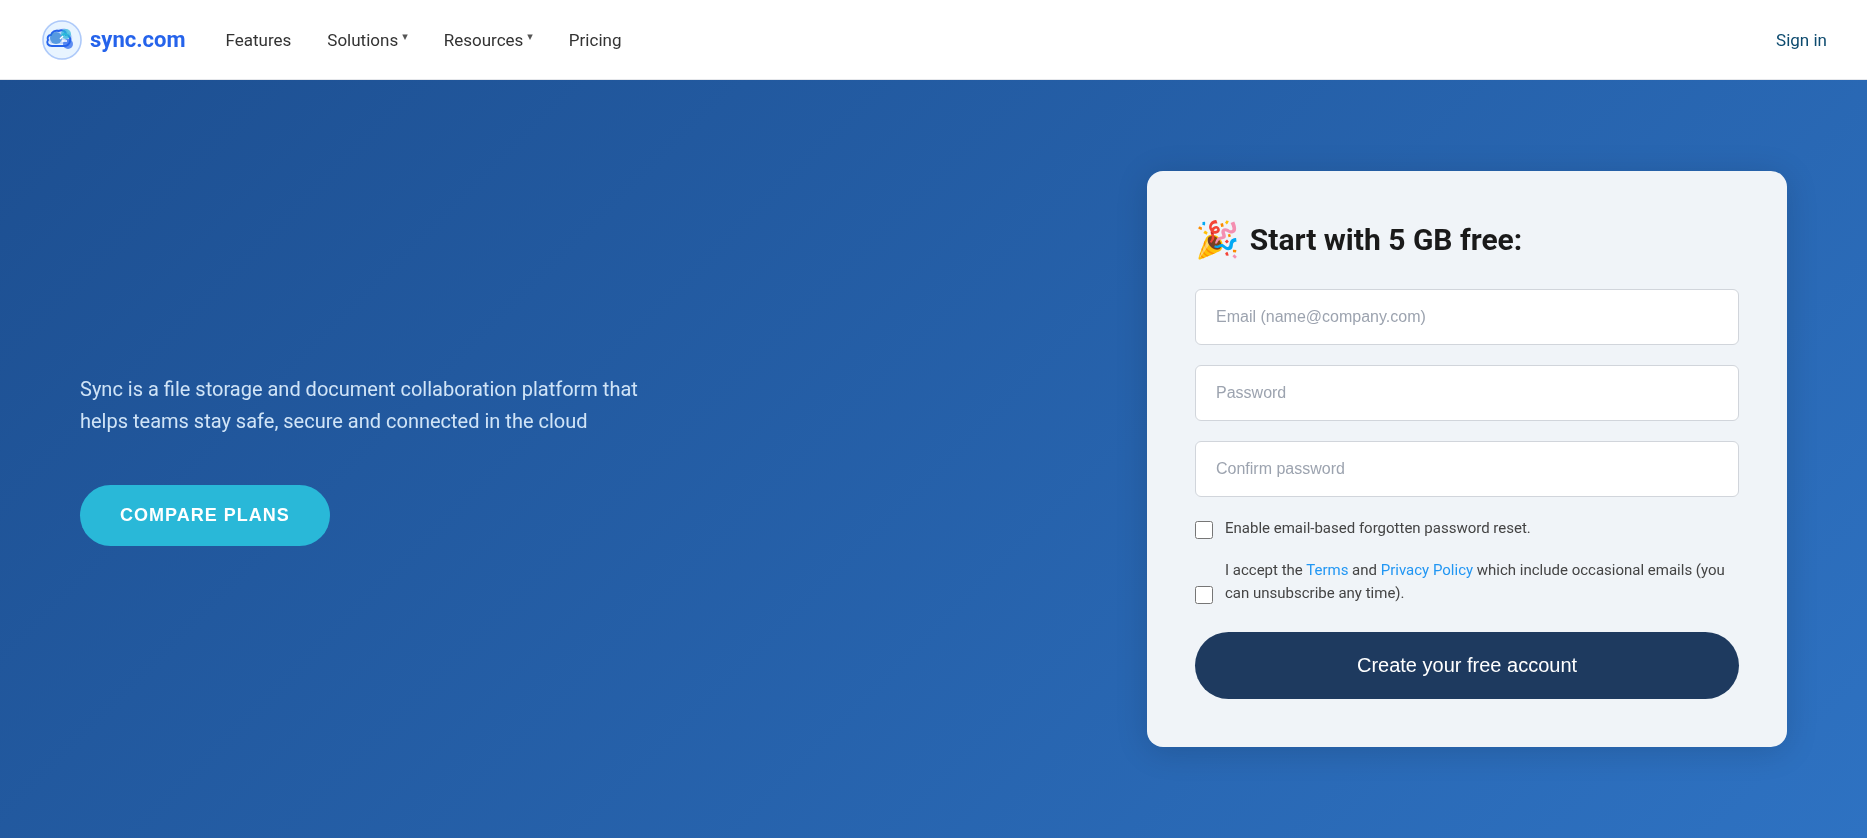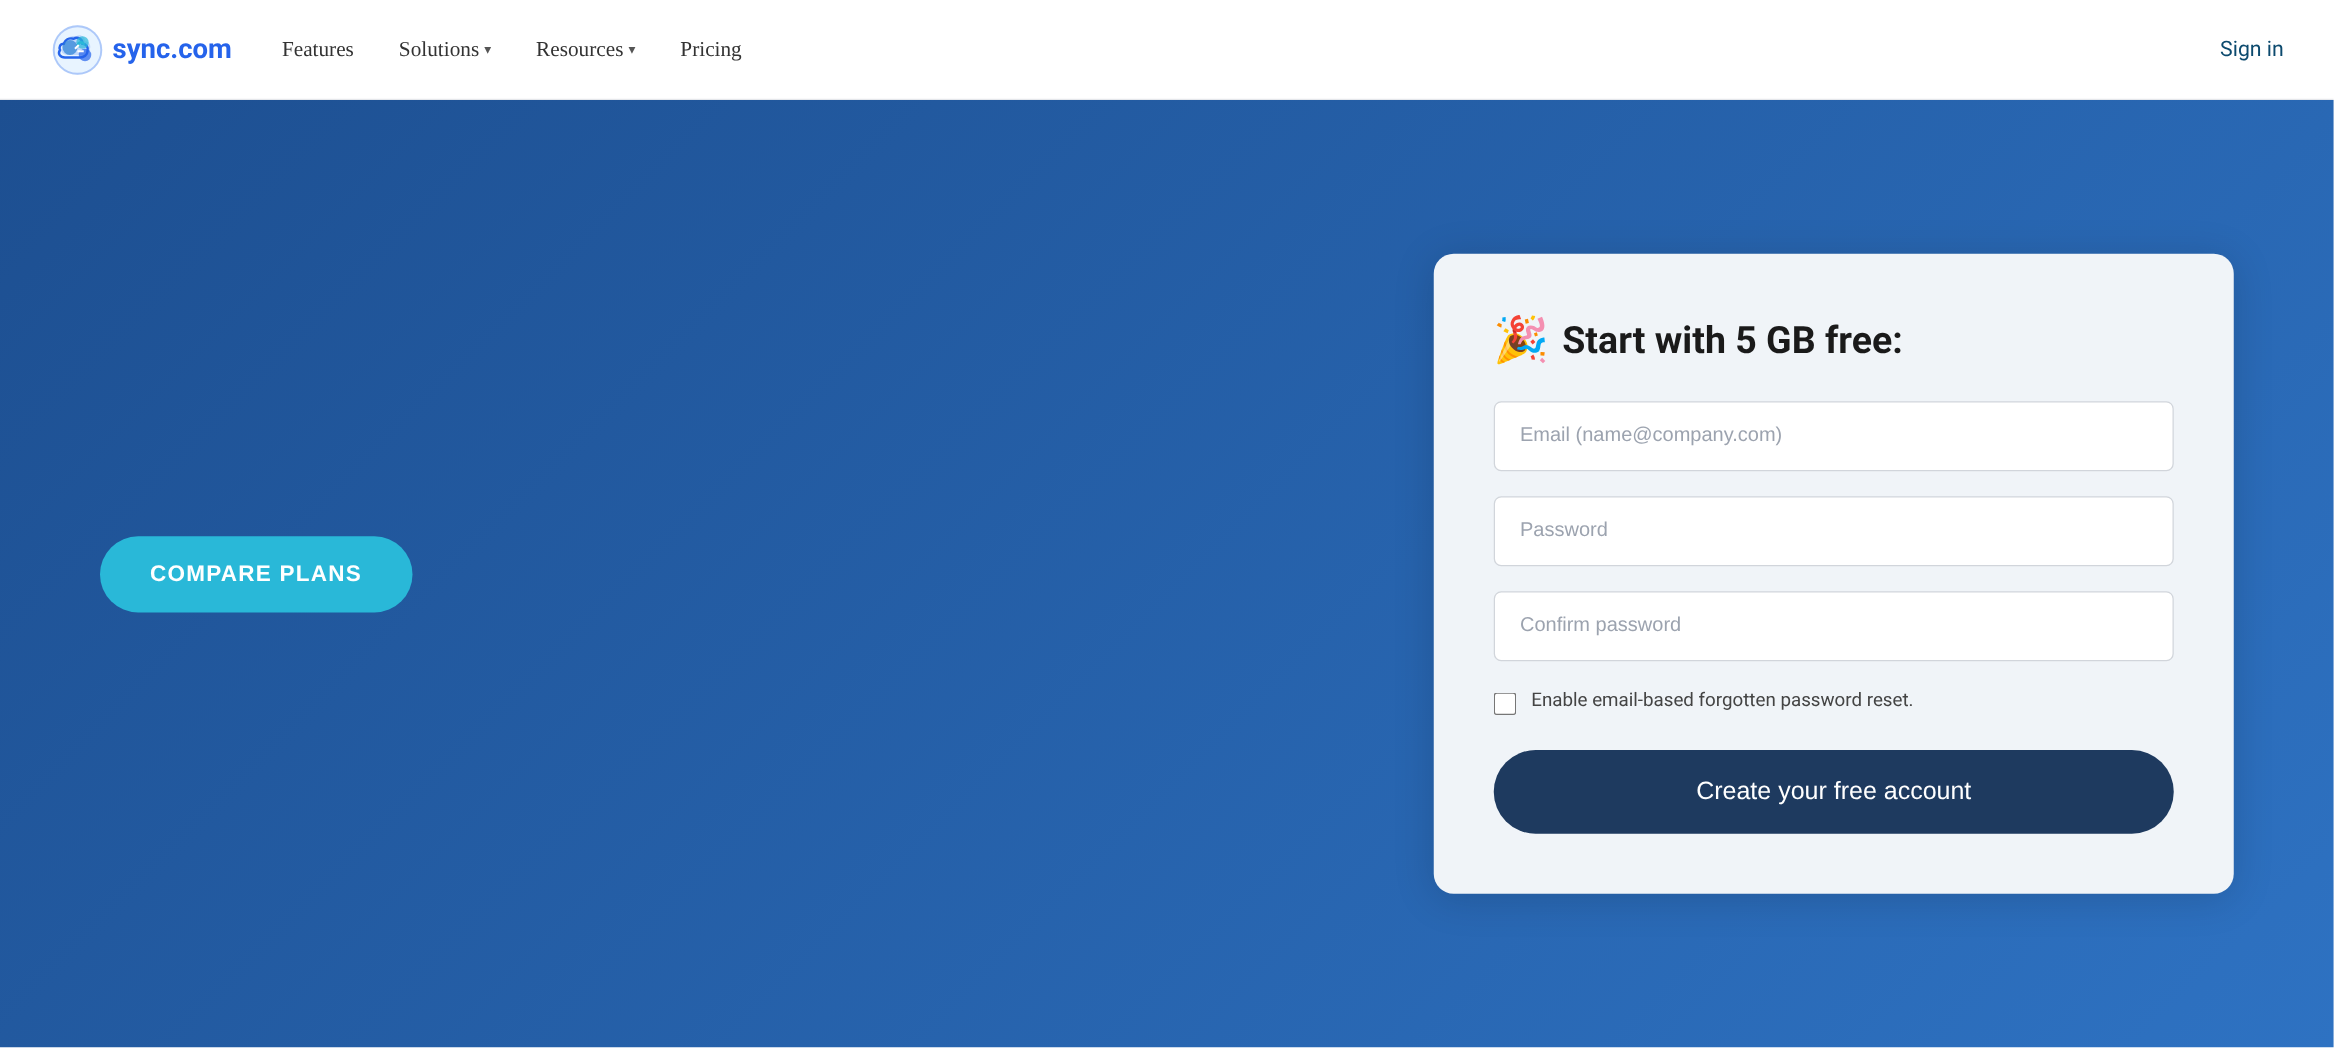--- a/index.html
+++ b/index.html
@@ -36,23 +36,21 @@
       align-items: center;
       gap: 36px;
       flex: 1;
     }
     .nav-link {
       font-size: 17px;
       color: #333;
       text-decoration: none;
       cursor: pointer;
       display: flex;
-      align-items: center;
       gap: 4px;
-      font-family: Liberation Serif, serif;
     }
     .chevron {
       font-size: 11px;
       color: #555;
     }
     .nav-right {
       display: flex;
       align-items: center;
       gap: 24px;
     }
@@ -228,36 +226,43 @@
     </a>
   </div>
 
   <div class="nav-right">
     <a class="sign-in-link" href="#">Sign in</a>
   </div>
 </nav>
 
 <section class="hero">
   <div class="hero-left">
+    <p class="hero-subtext">Sync is a file storage and document collaboration platform that helps teams stay safe, secure and connected in the cloud</p>
     <button class="compare-btn">COMPARE PLANS</button>
   </div>
 
   <div class="signup-card">
     <div class="card-title">
       <span class="party-icon">🎉</span>
       <span>Start with 5 GB free:</span>
     </div>
 
     <input class="form-input" type="email" placeholder="Email (name@company.com)" style="">
 
     <input class="form-input" type="password" placeholder="Password" style="">
 
     <input class="form-input" type="password" placeholder="Confirm password" style="">
 
     <label class="checkbox-row">
       <input type="checkbox" style="">
       <span>Enable email-based forgotten password reset.</span>
     </label>
 
+    <label class="checkbox-row">
+      <input type="checkbox" style="">
+      <span>
+        <span>I accept the </span><a class="terms-link" href="#">Terms</a><span> and </span><a class="terms-link" href="#">Privacy Policy</a><span> which include occasional emails (you can unsubscribe any time).</span>
+      </span>
+    </label>
 
     <button class="create-btn">Create your free account</button>
   </div>
 </section>
 
 </body></html>

